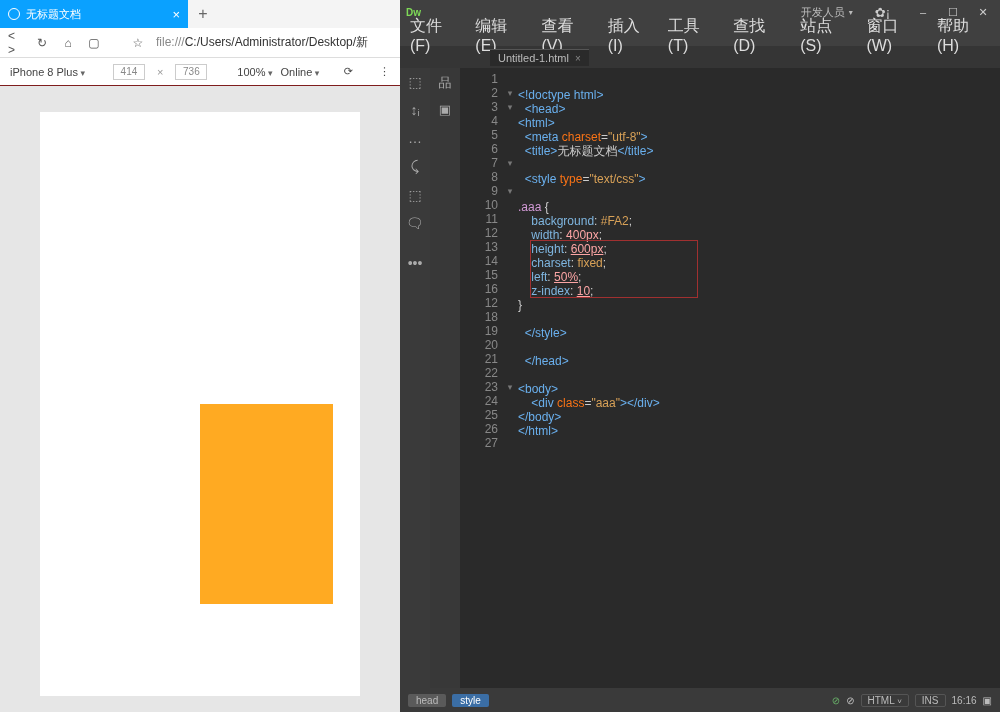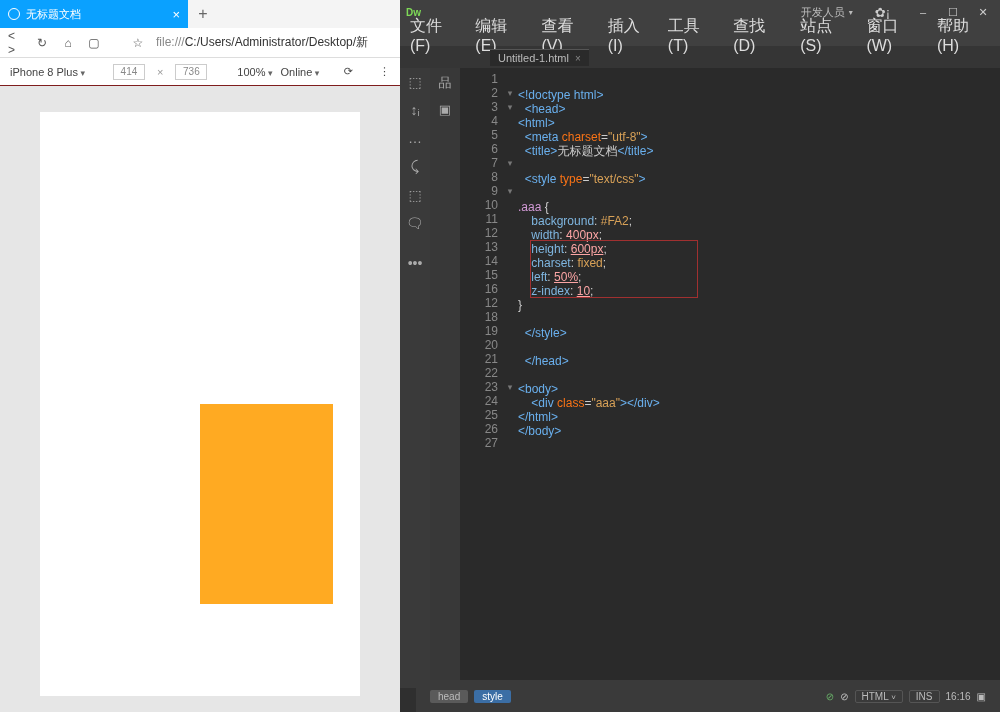--- a/index.html
+++ b/index.html
@@ -51,21 +51,21 @@
 
 .c-tag{color:#6ab0ee;}
 .c-attr{color:#f97316;}
 .c-str{color:#d8a157;}
 .c-text{color:#ccc;}
 .c-sel{color:#d29ad6;}
 .c-prop{color:#7fb6e0;}
 .c-val{color:#d8a157;}
 .c-num{color:#fca5a5;text-decoration:underline;}
 
-.statusbar{position:absolute;left:0;bottom:0;right:0;height:32px;background:#3a3a3a;display:flex;align-items:center;gap:6px;padding:0 14px;font-size:10px;color:#bbb;margin-left:16px;}
+.statusbar{position:absolute;left:0;bottom:0;right:0;height:24px;background:#3a3a3a;display:flex;align-items:center;gap:6px;padding:0 8px;font-size:10px;color:#bbb;}
 .statusbar .chip{background:#5a5a5a;padding:1px 8px;border-radius:2px;}
 .statusbar .chip.active{background:#3b6ea5;color:#fff;}
 .statusbar .spacer{flex:1;}
 .statusbar .pill{border:1px solid #555;padding:0 6px;border-radius:2px;}
 </style>
 </head>
 <body>
 
 <div class="browser">
   <div class="tabbar">
@@ -232,22 +232,22 @@
           <div>    <span class="c-prop">left</span>: <span class="c-num">50%</span>;</div>
           <div>    <span class="c-prop">z-index</span>: <span class="c-num">10</span>;</div>
           <div><span class="c-text">}</span></div>
           <div></div>
           <div>  <span class="c-tag">&lt;/style&gt;</span></div>
           <div></div>
           <div>  <span class="c-tag">&lt;/head&gt;</span></div>
           <div></div>
           <div><span class="c-tag">&lt;body&gt;</span></div>
           <div>    <span class="c-tag">&lt;div</span> <span class="c-attr">class</span>=<span class="c-str">"aaa"</span><span class="c-tag">&gt;&lt;/div&gt;</span></div>
+          <div><span class="c-tag">&lt;/body&gt;</span></div>
           <div><span class="c-tag">&lt;/html&gt;</span></div>
-          <div><span class="c-tag">&lt;/body&gt;</span></div>
           <div></div>
         </div>
       <div class="hlbox" style="left:70px;top:172px;width:168px;height:58px;"></div>
     </div>
   </div>
 
   <div class="statusbar">
     <span class="chip">head</span>
     <span class="chip active">style</span>
     <span class="spacer"></span>

